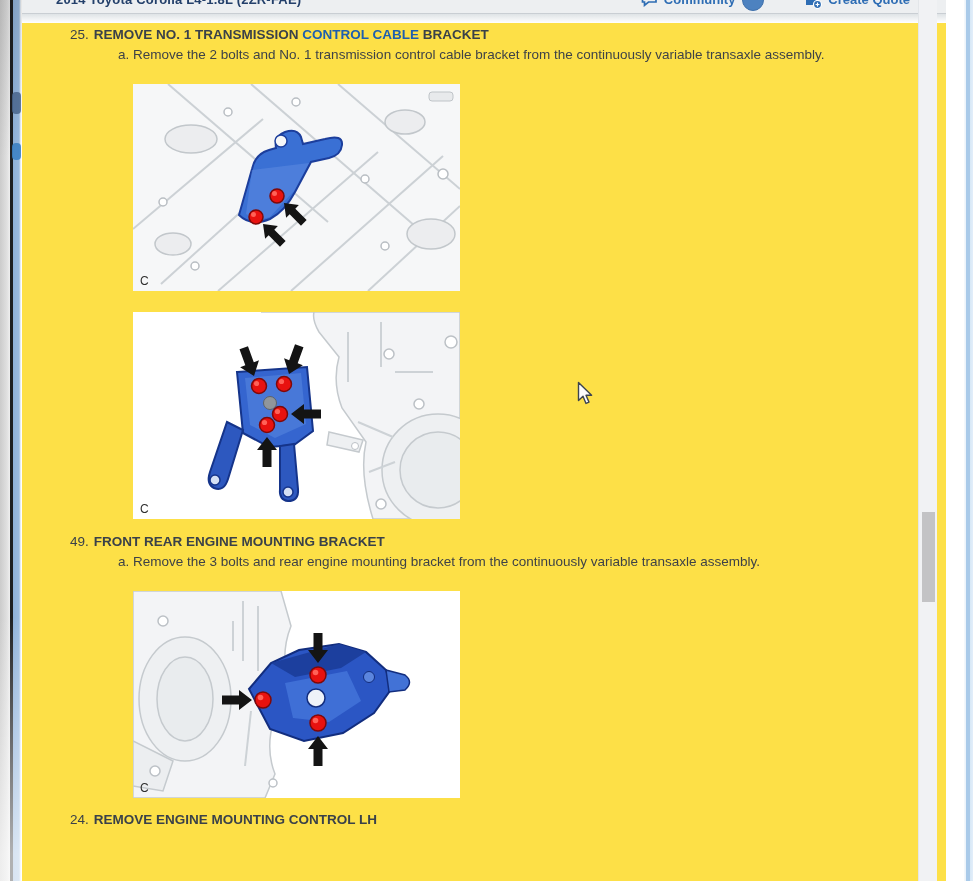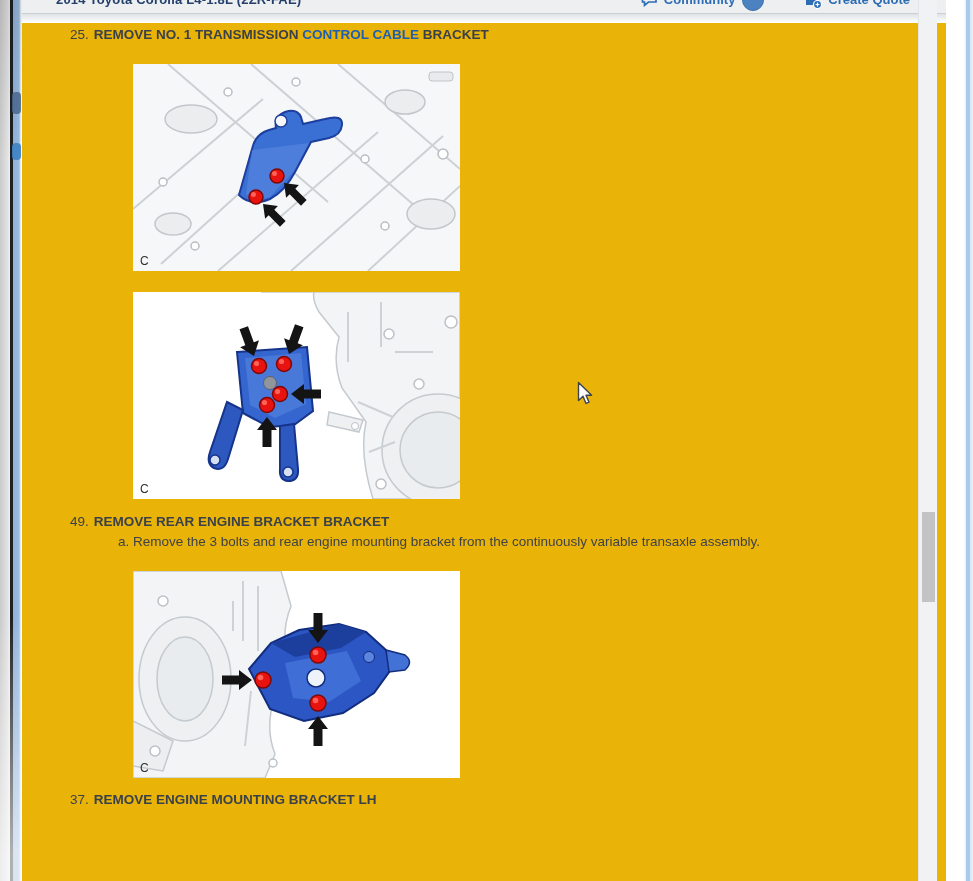--- a/index.html
+++ b/index.html
@@ -20,21 +20,21 @@
     content:"";position:absolute;inset:0;
     background:linear-gradient(180deg,rgba(0,0,0,.10),rgba(0,0,0,0) 18%,rgba(255,255,255,0) 70%,rgba(255,255,255,.65) 97%);
   }
   .edge-blob1{position:absolute;left:12px;top:92px;width:9px;height:22px;background:#4b6890;border-radius:4px;opacity:.85;}
   .edge-blob2{position:absolute;left:12px;top:143px;width:9px;height:17px;background:#3d82c4;border-radius:4px;opacity:.9;}
   .right-edge{
     position:absolute;right:0;top:0;width:9px;height:881px;
     background:linear-gradient(90deg,#f6fafd 0px,#eaf2fa 2px,#a9cae9 2px,#a9cae9 6px,#d8e8f6 6px,#e3eefa 9px);
   }
   
-  .main{position:absolute;left:22px;top:0;width:924px;height:881px;background:#eab308;}
+  .main{position:absolute;left:22px;top:0;width:924px;height:881px;background:#fde047;}
   
   .topbar{position:absolute;left:0;top:0;right:0;height:13px;background:#edeff1;border-bottom:1px solid #c9ced3;overflow:hidden;}
   .topbar-row{position:absolute;left:0;right:0;top:-14px;height:27px;display:flex;align-items:center;padding:0 36px 0 34px;}
   .page-title{font-size:13px;font-weight:bold;color:#24406b;letter-spacing:.2px;white-space:nowrap;}
   .tb-right{margin-left:auto;display:flex;align-items:center;gap:7px;}
   .tb-btn{display:flex;align-items:center;gap:6px;color:#2e6db4;font-size:13px;font-weight:bold;cursor:pointer;white-space:nowrap;}
   .tb-badge{width:20px;height:20px;border-radius:50%;background:#4d82c0;border:1px solid #3f70ab;}
   .tb-gap{width:26px;}
   .topbar-shadow{position:absolute;left:0;right:0;top:14px;height:9px;background:linear-gradient(180deg,#dfe3e6,#ffffff);}
   
@@ -62,20 +62,21 @@
 </div>
 
 <div class="main">
 
   <div class="content">
 
     <section>
       <div class="step-heading first">
         <span class="step-num">25.</span><span class="step-title">REMOVE NO. 1 TRANSMISSION </span><a class="step-link">CONTROL CABLE</a><span class="step-title"> BRACKET</span>
       </div>
+      <div class="substep">a. Remove the 2 bolts and No. 1 transmission control cable bracket from the continuously variable transaxle assembly.</div>
       <figure class="fig">
         <svg width="327" height="207" viewBox="0 0 327 207">
           <rect width="327" height="207" fill="#f6f7f8"></rect>
           <g stroke="#ccd1d5" stroke-width="2" fill="none">
             <path d="M0,145 L130,35"></path>
               <path d="M28,200 L185,58"></path>
               <path d="M85,207 L245,68"></path>
             <path d="M158,207 L310,72"></path>
               <path d="M235,207 L327,122"></path>
             <path d="M35,0 L195,138"></path>
@@ -167,21 +168,21 @@
             <path transform="translate(158,102) rotate(0)" d="M0,0 L13,-10 L13,-4.5 L30,-4.5 L30,4.5 L13,4.5 L13,10 Z"></path>
             <path transform="translate(134,125) rotate(90)" d="M0,0 L13,-10 L13,-4.5 L30,-4.5 L30,4.5 L13,4.5 L13,10 Z"></path>
           </g>
           <text x="7" y="201" font-size="12" fill="#2e2e2e">C</text>
         </svg>
       </figure>
     </section>
 
     <section>
       <div class="step-heading">
-        <span class="step-num">49.</span><span class="step-title">REMOVE REAR ENGINE BRACKET BRACKET</span>
+        <span class="step-num">49.</span><span class="step-title">FRONT REAR ENGINE MOUNTING BRACKET</span>
       </div>
       <div class="substep">a. Remove the 3 bolts and rear engine mounting bracket from the continuously variable transaxle assembly.</div>
       <figure class="fig">
         <svg width="327" height="207" viewBox="0 0 327 207">
           <rect width="327" height="207" fill="#ffffff"></rect>
           <g fill="#f3f4f6" stroke="#c5cace" stroke-width="1.5">
             <path d="M0,0 L148,0 L158,35 Q148,60 154,88 L141,128 Q132,158 142,183 L132,207 L0,207 Z"></path>
             <ellipse cx="52" cy="108" rx="46" ry="62" fill="#eef0f2"></ellipse>
             <ellipse cx="52" cy="108" rx="28" ry="42" fill="#e9ecee"></ellipse>
             <path d="M0,150 L40,170 L30,200 L0,195 Z" fill="#eceef0"></path>
@@ -218,21 +219,21 @@
             <path transform="translate(119,109) rotate(180)" d="M0,0 L13,-10 L13,-4.5 L30,-4.5 L30,4.5 L13,4.5 L13,10 Z"></path>
             <path transform="translate(185,145) rotate(90)" d="M0,0 L13,-10 L13,-4.5 L30,-4.5 L30,4.5 L13,4.5 L13,10 Z"></path>
           </g>
           <text x="7" y="201" font-size="12" fill="#2e2e2e">C</text>
         </svg>
       </figure>
     </section>
 
     <section>
       <div class="step-heading" style="margin-top:13px;">
-        <span class="step-num">37.</span><span class="step-title">REMOVE ENGINE MOUNTING BRACKET LH</span>
+        <span class="step-num">24.</span><span class="step-title">REMOVE ENGINE MOUNTING CONTROL LH</span>
       </div>
     </section>
 
   </div>
 
   <div class="topbar">
     <div class="topbar-row">
       <span class="page-title">2014 Toyota Corolla L4-1.8L (2ZR-FAE)</span>
       <div class="tb-right">
         <div class="tb-btn">

